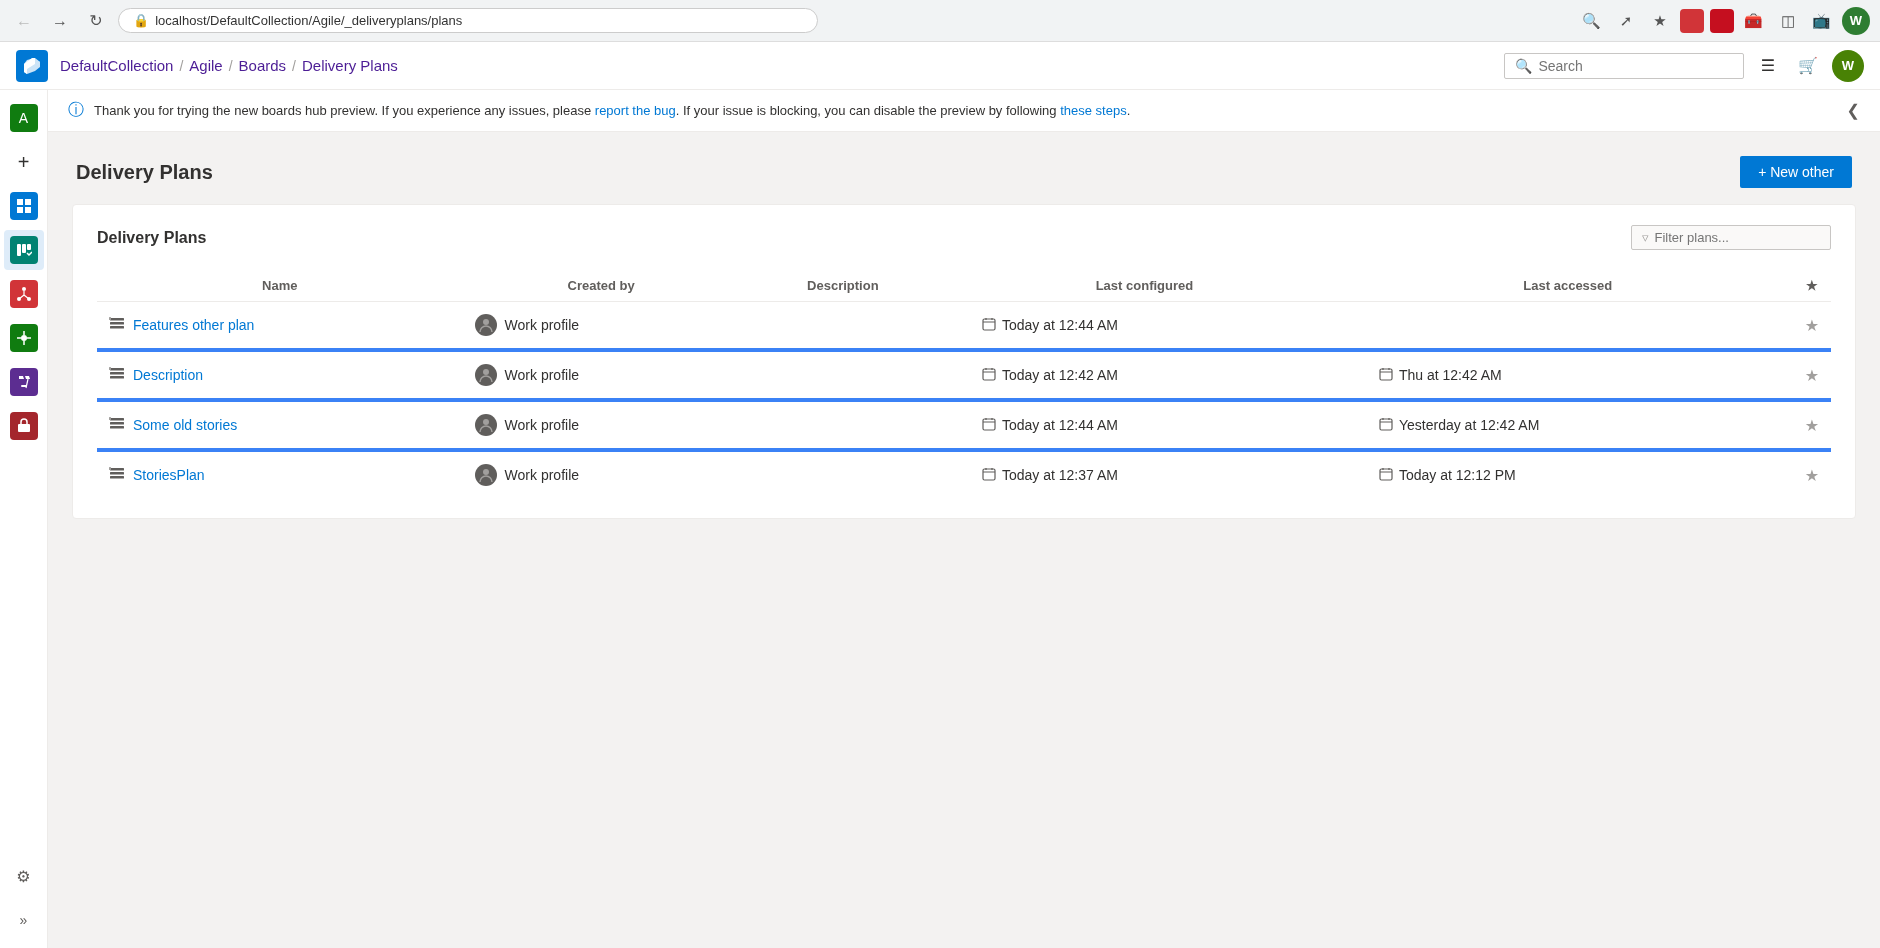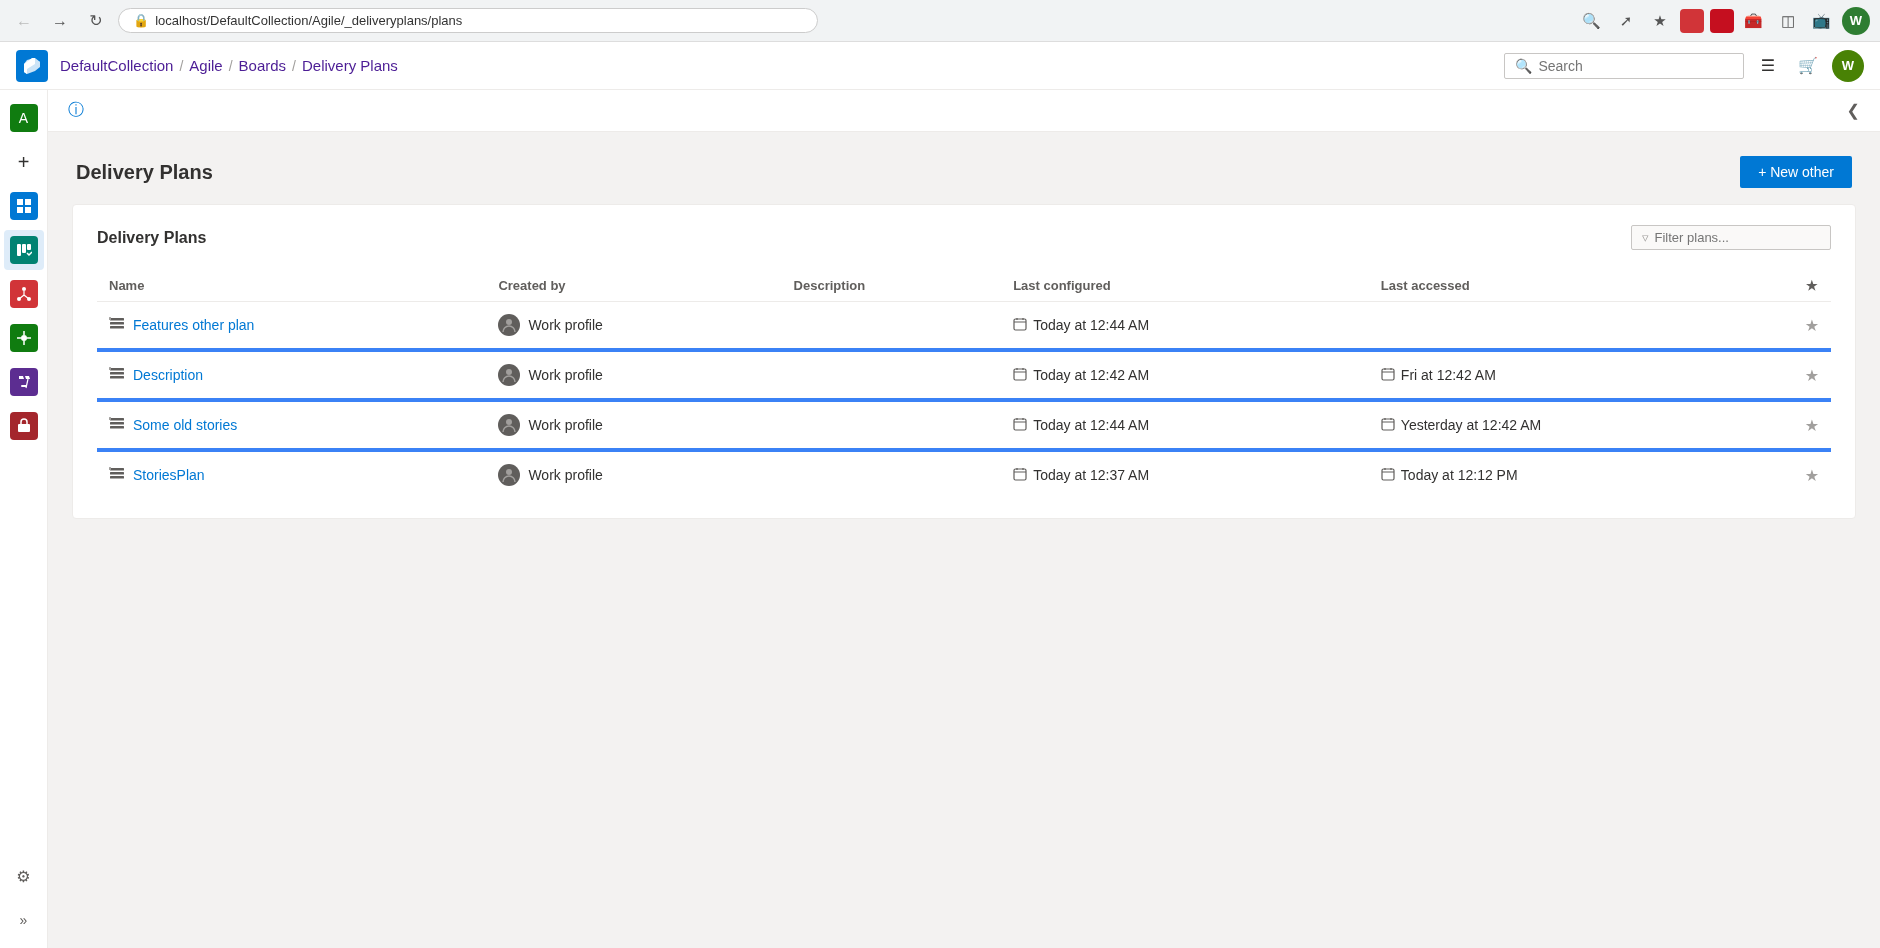--- a/index.html
+++ b/index.html
@@ -309,21 +309,21 @@
       background: transparent; width: 100%;
     }
     .filter-icon { color: #a19f9d; font-size: 13px; }
 
     
     .plans-table {
       width: 100%;
       border-collapse: collapse;
     }
     .plans-table th {
-      text-align: left;
+      text-align: center;
       font-size: 13px;
       font-weight: 600;
       color: #605e5c;
       padding: 8px 12px;
       border-bottom: 1px solid #edebe9;
     }
     .plans-table th.star-col { width: 32px; text-align: center; }
     .plans-table td {
       padding: 12px 12px;
       border-bottom: 4px solid #3b82f6;
@@ -357,20 +357,21 @@
       color: white;
       display: flex; align-items: center; justify-content: center;
       font-size: 11px;
       flex-shrink: 0;
     }
     .date-cell {
       display: flex;
       align-items: center;
       gap: 6px;
       color: #323130;
+      margin-left: 24px;
     }
     .calendar-icon { color: #605e5c; font-size: 14px; }
     .star-btn {
       border: none; background: transparent;
       cursor: pointer;
       color: #a19f9d;
       font-size: 16px;
       display: flex; align-items: center; justify-content: center;
     }
     .description-col { color: #605e5c; }
@@ -502,20 +503,23 @@
         <div class="sidebar-item">
           <span style="font-size:14px;">»</span>
         </div>
       </div>
     </div>
 
     <div class="content-area">
 
       <div class="info-banner">
         <span class="info-icon">ⓘ</span>
+        <span>
+          <span>Thank you for trying the new boards hub preview. If you experience any issues, please </span><a href="#">report the bug</a><span>. If your issue is blocking, you can disable the preview by following </span><a href="#">these steps</a><span>.</span>
+        </span>
         <button class="info-banner-close">❮</button>
       </div>
 
       <div class="page-header">
         <h1 class="page-title">Delivery Plans</h1>
         <button class="new-plan-btn">+ New other</button>
       </div>
 
       <div class="plans-card">
         <div class="plans-card-header">
@@ -619,21 +623,21 @@
       </div>
                 </td>
                 <td>
       <div class="date-cell">
         <span class="calendar-icon">
           <svg width="14" height="14" viewBox="0 0 14 14" fill="none">
             <rect x="1" y="2" width="12" height="11" rx="1.5" stroke="#605e5c" stroke-width="1.2" fill="none"></rect>
             <path d="M4 1v2M10 1v2M1 5h12" stroke="#605e5c" stroke-width="1.2"></path>
           </svg>
         </span>
-        <span>Fri at 12:42 AM</span>
+        <span>Thu at 12:42 AM</span>
       </div>
                 </td>
                 <td style="text-align: center;">
                   <button class="star-btn">★</button>
                 </td>
               </tr>
               <tr>
                 <td>
       <div class="plan-name-cell">
         <span class="plan-icon">

